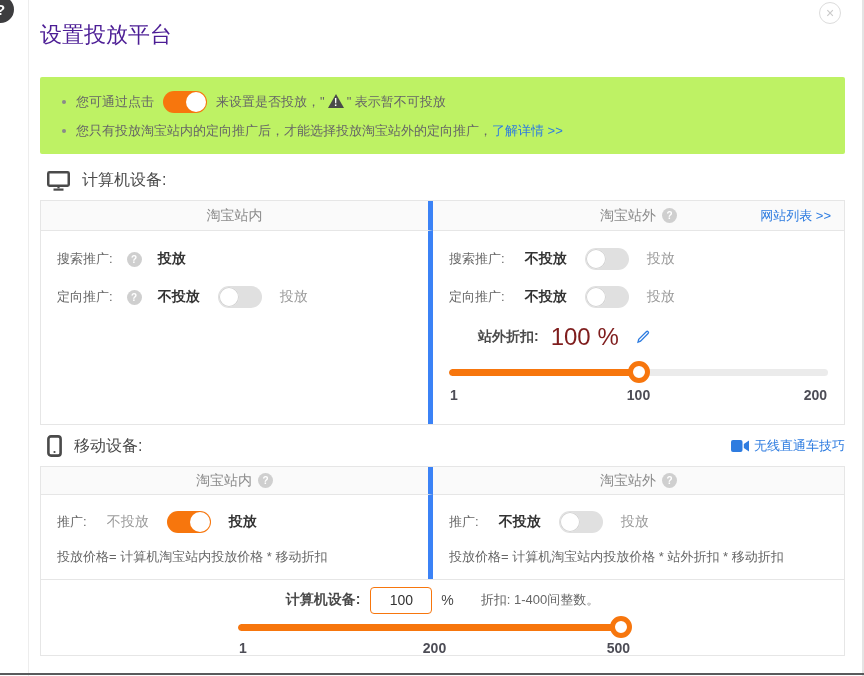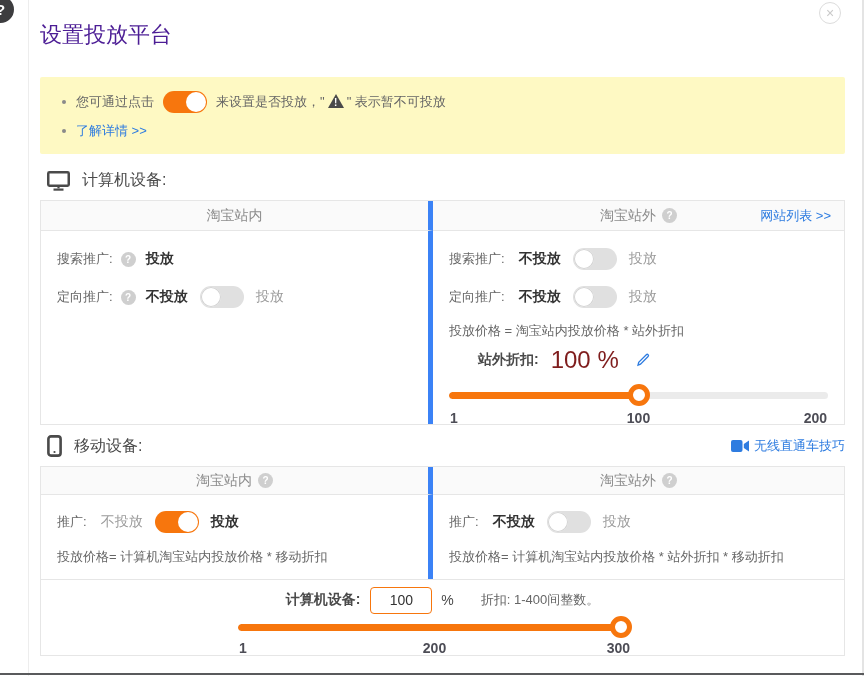--- a/index.html
+++ b/index.html
@@ -22,21 +22,21 @@
   .close-btn{
     position:absolute; top:2px; right:23px; width:22px; height:22px; border-radius:50%;
     border:1px solid #dcdcdc; background:#fff; color:#c9c9c9; font-size:14px;
     line-height:19px; text-align:center; padding:0; cursor:pointer;
   }
 
   .content{ position:absolute; left:40px; top:0; width:805px; }
 
   .title{ margin:20px 0 0; font-size:22px; font-weight:400; color:#4c1d95; }
 
-  .notice{ margin-top:27px; background:#fef9c3; border-radius:2px; padding:8px 20px 11px 22px; }
+  .notice{ margin-top:27px; background:#bef264; border-radius:2px; padding:8px 20px 11px 22px; }
   .n-line{ display:flex; align-items:center; font-size:13px; color:#666; }
   .n-line.first{ min-height:34px; }
   .n-line.second{ min-height:24px; }
   .dot{ width:4px; height:4px; border-radius:50%; background:#8a8a8a; margin-right:10px; flex:none; }
 
   .toggle{ display:inline-block; position:relative; width:44px; height:22px; border-radius:11px; flex:none; cursor:pointer; }
   .toggle .knob{ position:absolute; top:1px; width:20px; height:20px; border-radius:50%; background:#fff; }
   .toggle.on{ background:#F7760D; }
   .toggle.on .knob{ right:1px; }
   .toggle.off{ background:#e0e0e0; }
@@ -76,21 +76,21 @@
     background:#cfcfcf; color:#fff; font-size:10px;
     align-items:center; justify-content:center; cursor:pointer; flex:none;
   }
   .q-icon::after{ content:"?"; font-weight:bold; }
   .thead .q-icon{ margin-left:6px; }
 
   .cell{ padding:13px 16px 0; }
   .computer-table .cell{ height:193px; }
   .mobile-table .cell{ height:84px; padding-top:12px; }
 
-  .field-row{ display:flex; align-items:center; height:30px; margin-bottom:8px; font-size:13px; color:#666; }
+  .field-row{ display:flex; align-items:center; height:30px; margin-bottom:8px; font-size:13px; color:#666;gap:6px; }
   .mobile-table .field-row{ margin-bottom:8px; }
   .field-row .lbl{ margin-right:8px; }
   .field-row .lbl.wide{ margin-right:14px; }
   .field-row .q-icon{ margin-right:10px; }
   .strong{ font-size:14px; font-weight:bold; color:#333; }
   .muted{ font-size:14px; color:#9b9b9b; }
   .field-row .toggle{ margin:0 12px; }
 
   .formula{ font-size:13px; color:#666; margin-top:4px; height:22px; line-height:22px; }
   .mobile-table .formula{ margin-top:9px; }
@@ -144,20 +144,21 @@
       <span>您可通过点击</span>
       <span class="toggle on">
           <span class="knob"></span>
         </span>
       <span>来设置是否投放，"</span>
       <span class="warn-tri"></span>
       <span>" 表示暂不可投放</span>
     </div>
     <div class="n-line second">
       <span class="dot"></span>
+      <span>您只有投放淘宝站内的定向推广后，才能选择投放淘宝站外的定向推广，</span>
       <a class="link">了解详情 &gt;&gt;</a>
     </div>
   </div>
 
   <div class="section-head">
     <span class="ic">
       <svg width="23" height="20" viewBox="0 0 23 20">
         <rect x="1.25" y="1.25" width="20.5" height="13.5" rx="1.2" fill="none" stroke="#4a4a4a" stroke-width="2.5"></rect>
         <path d="M11.5 14.8 V17.4" stroke="#4a4a4a" stroke-width="2.2"></path>
         <path d="M6.5 18.6 H16.5" stroke="#4a4a4a" stroke-width="2.2"></path>
@@ -203,21 +204,20 @@
         <span class="muted">投放</span>
       </div>
       <div class="field-row">
         <span class="lbl wide">定向推广:</span>
         <span class="strong">不投放</span>
         <span class="toggle off">
             <span class="knob"></span>
           </span>
         <span class="muted">投放</span>
       </div>
-      <div class="formula">投放价格 = 淘宝站内投放价格 * 站外折扣</div>
       <div class="discount-line">
         <span class="d-lbl">站外折扣:</span>
         <span class="big-val">100 %</span>
         <span class="pencil">
           <svg width="16" height="16" viewBox="0 0 16 16">
             <path d="M3 13.2 L3.7 10.3 L11.3 2.7 A1.25 1.25 0 0 1 13.1 4.5 L5.5 12.1 Z" fill="none" stroke="#2E7CE0" stroke-width="1.3"></path>
           </svg>
         </span>
       </div>
       <div class="slider">
@@ -297,19 +297,19 @@
       <div class="m-slider-wrap">
         <div class="slider">
           <div class="track">
               <div class="fill full"></div>
             </div>
           <div class="handle end"></div>
         </div>
         <div class="slider-labels">
           <span class="sl-l">1</span>
           <span class="sl-m">200</span>
-          <span class="sl-r">300</span>
+          <span class="sl-r">500</span>
         </div>
       </div>
     </div>
   </div>
 
 </div>
 
 </body></html>

